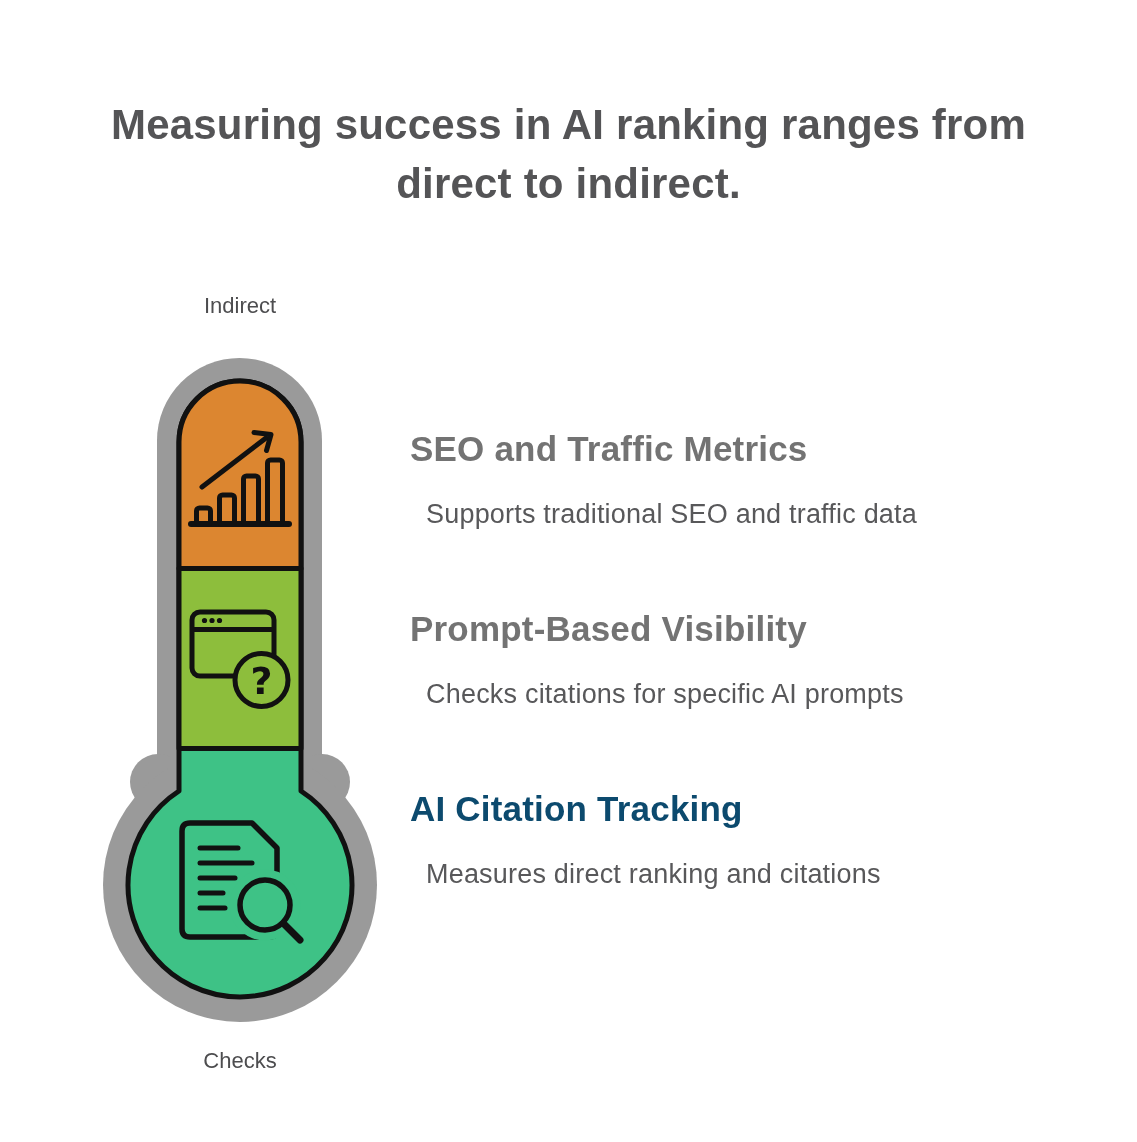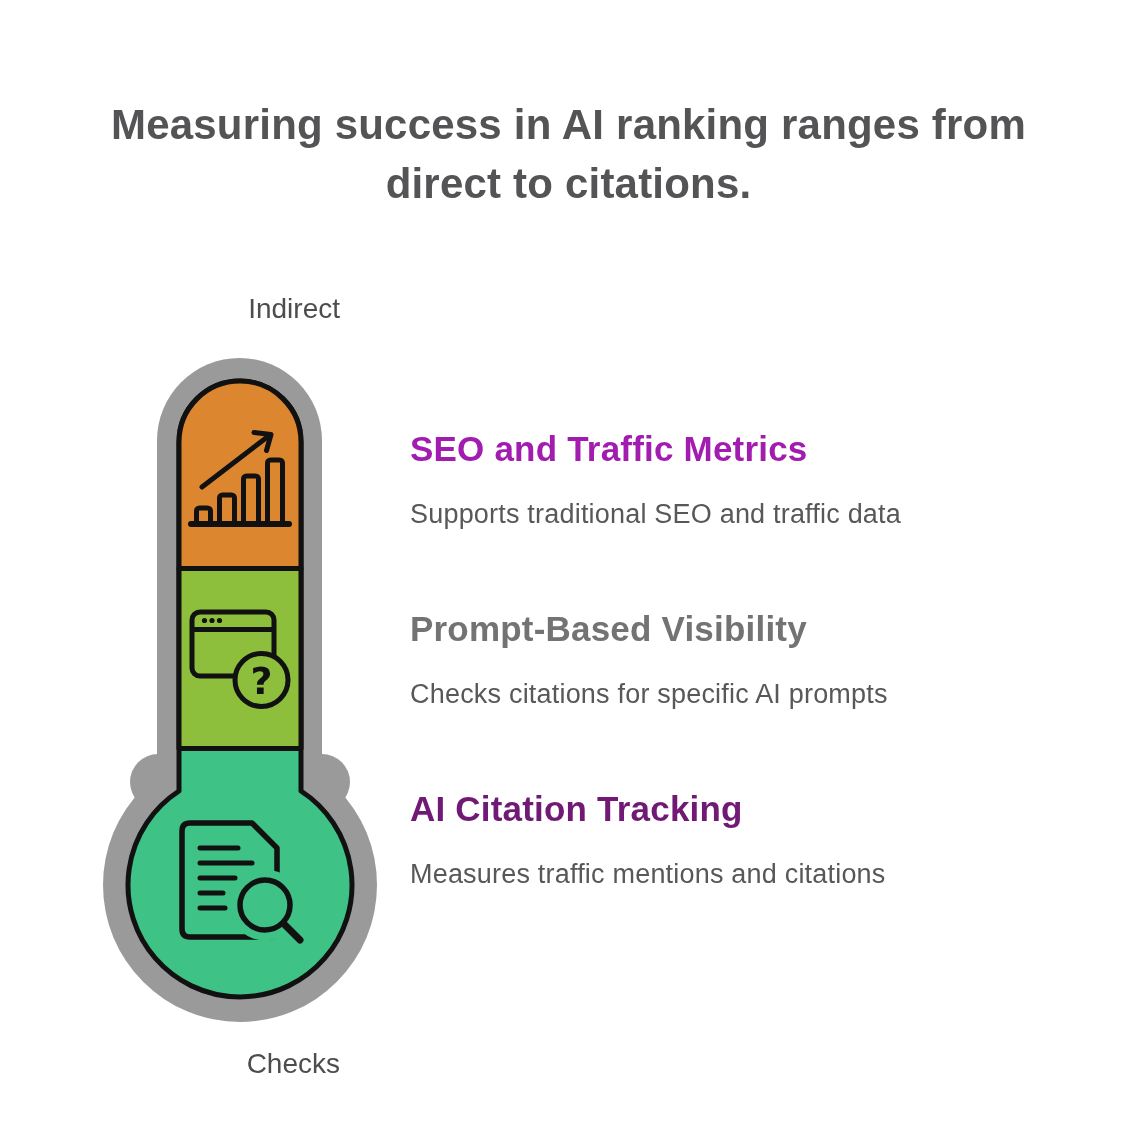--- a/index.html
+++ b/index.html
@@ -6,44 +6,44 @@
   .canvas{
     position:relative;width:1137px;height:1142px;background:#ffffff;
     font-family:"Liberation Sans",sans-serif;overflow:hidden;padding-left:6px;
   }
   .title{
     position:absolute;left:40px;top:95px;width:1057px;margin:0;
     text-align:center;font-size:42px;line-height:59px;font-weight:700;
     color:#545456;letter-spacing:0.2px;
   }
   .thermo-label{
-    position:absolute;width:200px;text-align:right;
-    font-size:28px;color:#4D4D4F;
+    position:absolute;width:200px;text-align:center;
+    font-size:22px;color:#4D4D4F;
   }
   .label-top{left:140px;top:293px;}
   .label-bottom{left:140px;top:1048px;}
   .thermo-svg{position:absolute;left:0;top:0;}
   .section{position:absolute;left:410px;width:660px;}
   .s1{top:428px;}
   .s2{top:608px;}
   .s3{top:788px;}
   .heading{margin:0;font-size:35px;line-height:42px;font-weight:700;letter-spacing:0.2px;}
-  .h-orange{color:#a21caf;}
+  .h-orange{color:#737373;}
   .h-green{color:#737373;}
-  .h-teal{color:#701a75;}
-  .desc{margin:28px 0 0 0;font-size:27px;line-height:33px;color:#58585A;letter-spacing:0.2px;}
+  .h-teal{color:#0c4a6e;}
+  .desc{margin:28px 0 0 16px;font-size:27px;line-height:33px;color:#58585A;letter-spacing:0.2px;}
 </style>
 </head>
 <body>
 
 <div class="canvas">
 
   <h1 class="title">
       <div>Measuring success in AI ranking ranges from</div>
-      <div>direct to citations.</div>
+      <div>direct to indirect.</div>
     </h1>
 
   <div class="thermo-label label-top">Indirect</div>
   <div class="thermo-label label-bottom">Checks</div>
 
   <svg class="thermo-svg" width="1137" height="1142" viewBox="0 0 1137 1142" xmlns="http://www.w3.org/2000/svg">
 
     <g>
       <path d="M157,440.5 A82.5,82.5 0 0 1 322,440.5 L322,800 L157,800 Z" fill="#9A9A9A"></path>
       <circle cx="158" cy="782" r="28" fill="#9A9A9A"></circle>
@@ -97,16 +97,16 @@
     <p class="desc">Supports traditional SEO and traffic data</p>
   </div>
 
   <div class="section s2">
     <h2 class="heading h-green">Prompt-Based Visibility</h2>
     <p class="desc">Checks citations for specific AI prompts</p>
   </div>
 
   <div class="section s3">
     <h2 class="heading h-teal">AI Citation Tracking</h2>
-    <p class="desc">Measures traffic mentions and citations</p>
+    <p class="desc">Measures direct ranking and citations</p>
   </div>
 
 </div>
 
 </body></html>

